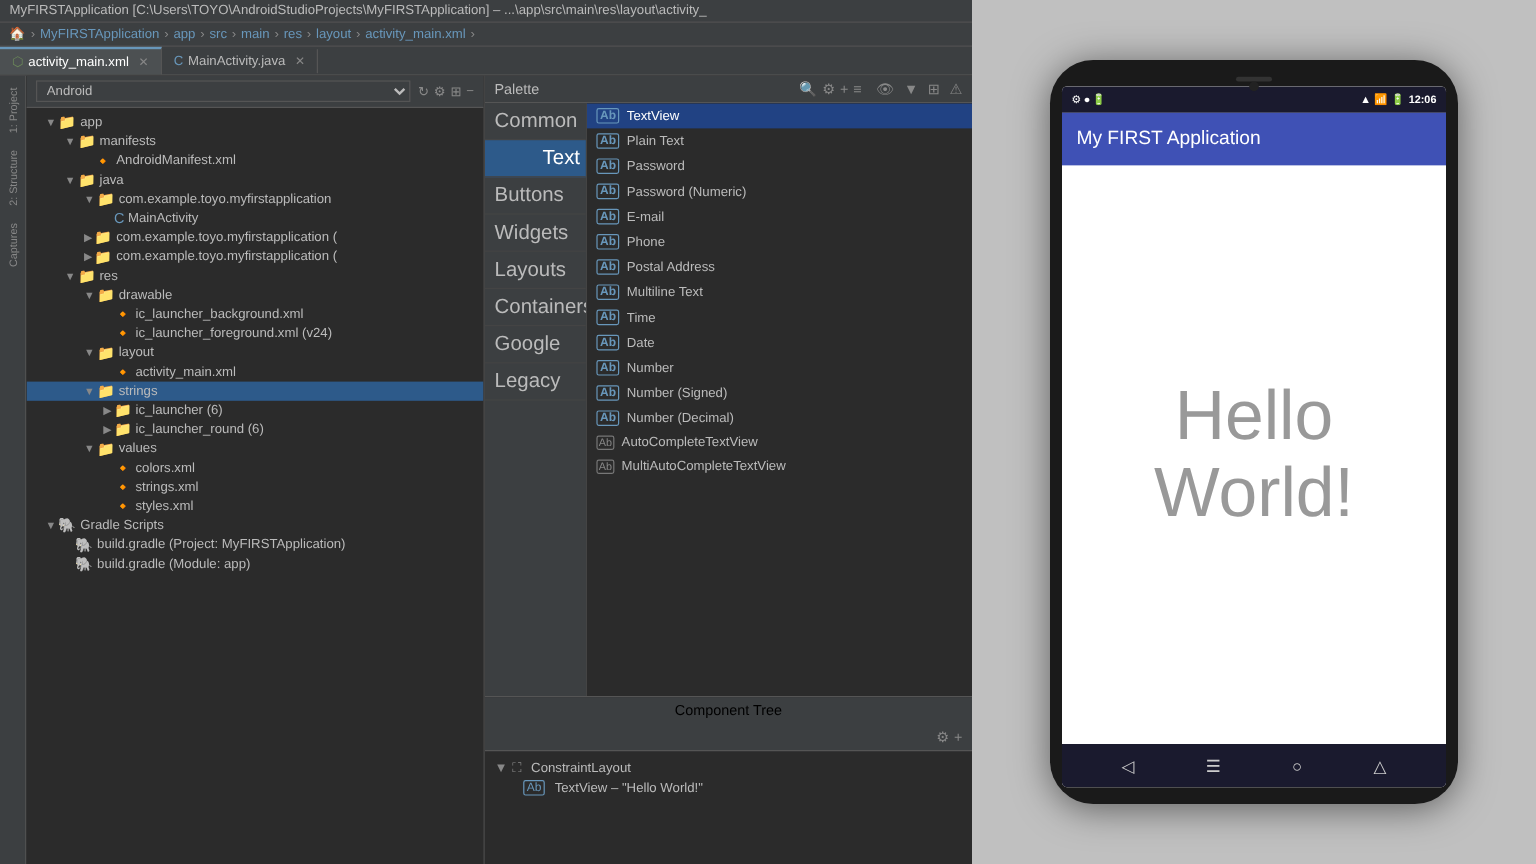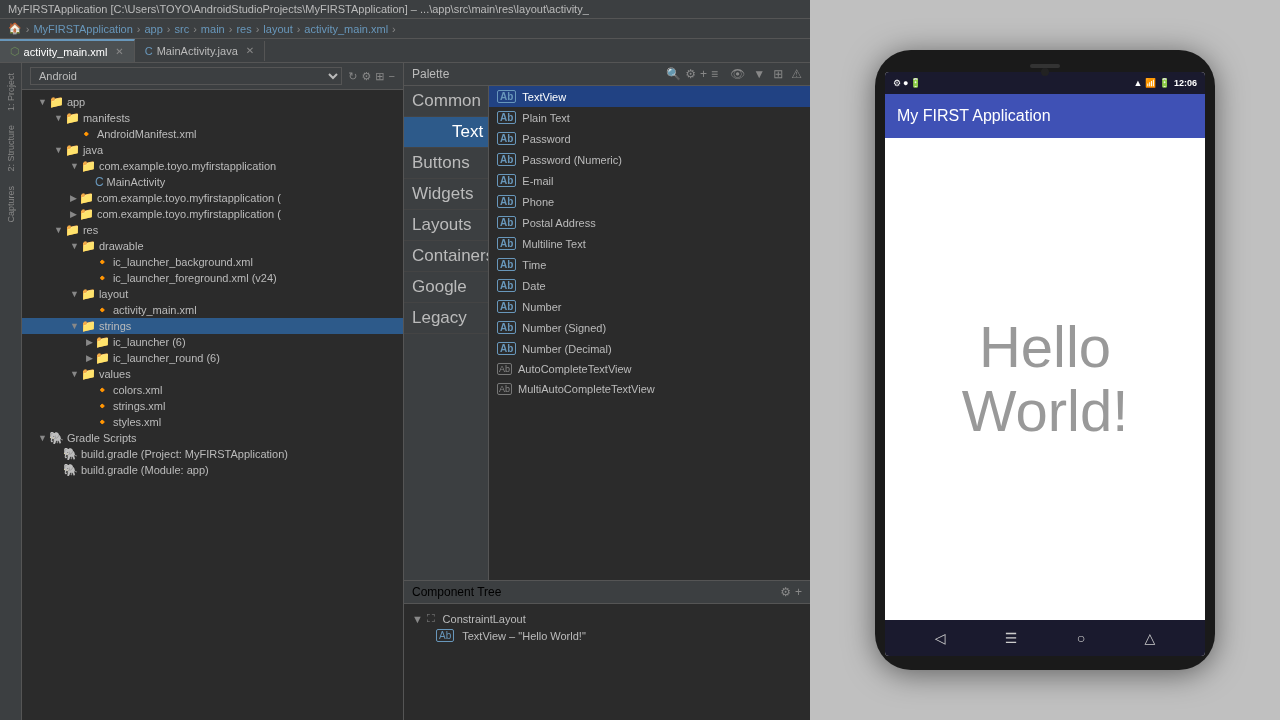--- a/index.html
+++ b/index.html
@@ -257,20 +257,21 @@
       border-top: 1px solid #555;
       height: 140px;
     }
     #component-tree-header {
       background: #3c3f41;
       padding: 4px 8px;
       display: flex;
       align-items: center;
       gap: 8px;
       border-bottom: 1px solid #555;
+      flex-direction: column;
     }
     #component-tree-content {
       padding: 6px 8px;
       color: #bbbbbb;
       font-size: 11px;
     }
     .ct-item {
       display: flex;
       align-items: center;
       padding: 2px 0;

